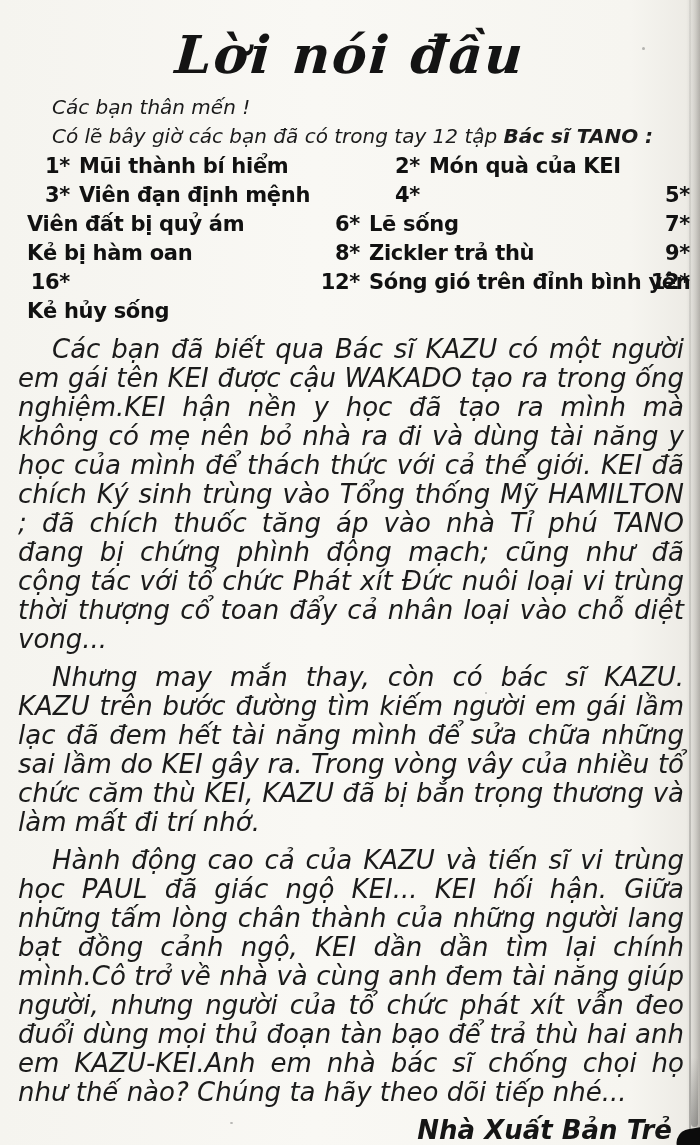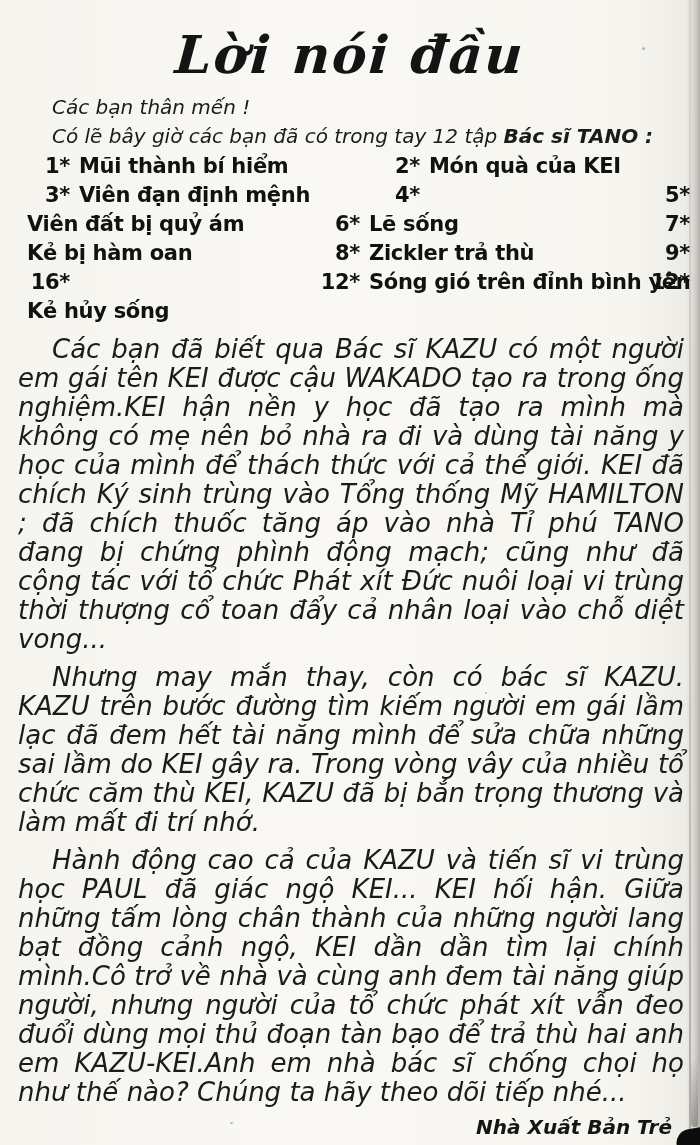--- a/index.html
+++ b/index.html
@@ -51,21 +51,21 @@
     line-height:29px;
     text-indent:34px;
     text-align:justify;
     text-align-last:left;
   }
   .signature{
     margin:8px 28px 0 0;
     text-align:right;
     font-style:italic;
     font-weight:bold;
-    font-size:20px;
+    font-size:26px;
     color:#151515;
   }
   
   .edge-line{
     position:absolute;top:0;right:9px;width:2px;height:100%;
     background:linear-gradient(to bottom,rgba(0,0,0,0.06),rgba(0,0,0,0.12) 60%,rgba(0,0,0,0.25));
     pointer-events:none;
   }
   .edge-shadow{
     position:absolute;top:0;right:0;width:14px;height:100%;

